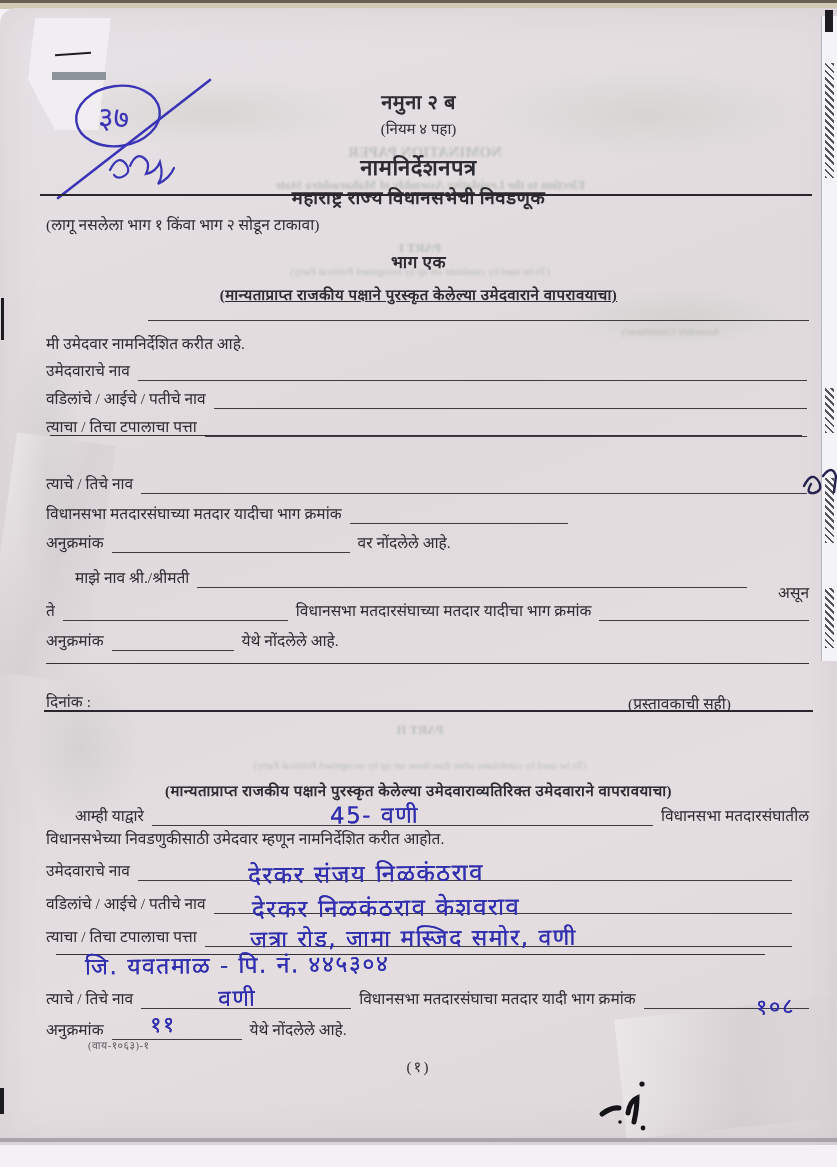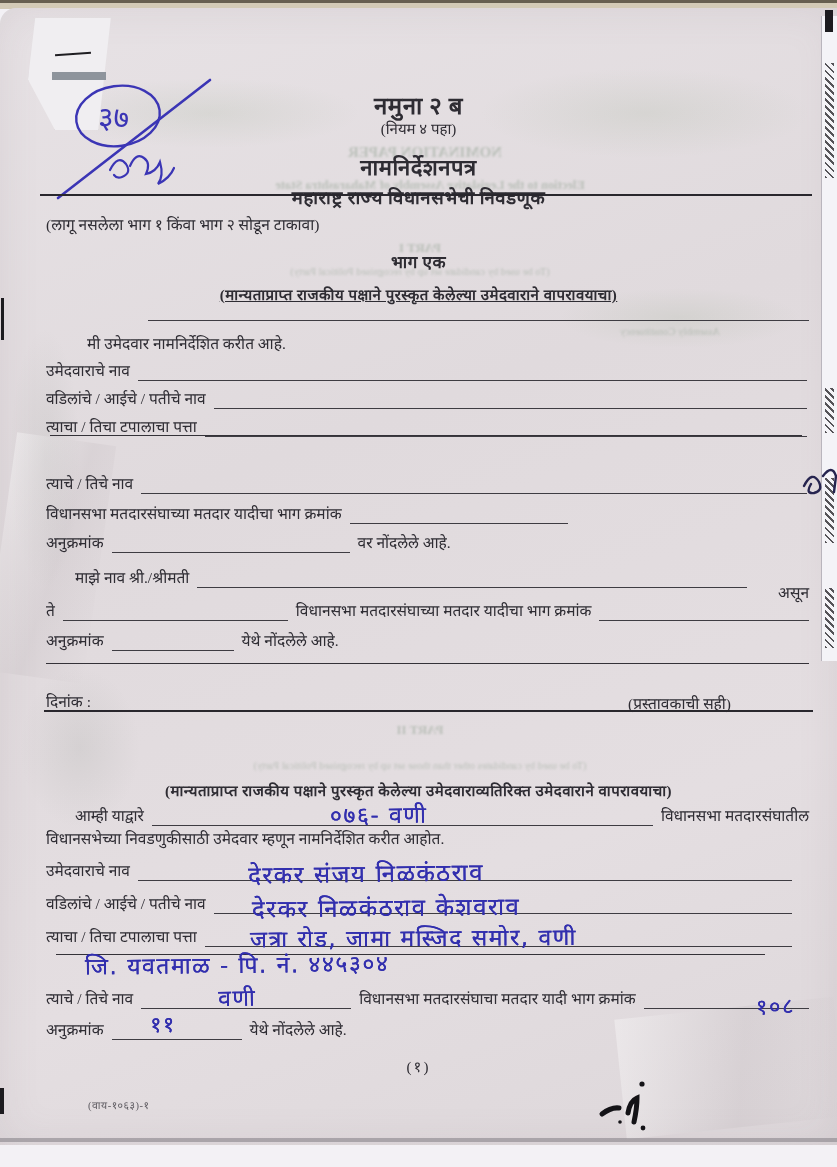--- a/index.html
+++ b/index.html
@@ -96,38 +96,38 @@
     <ellipse cx="66" cy="46" rx="42" ry="30" fill="none" stroke="#3b35b5" stroke-width="2.4" transform="rotate(-8 66 46)"></ellipse>
     <text x="46" y="58" font-size="30" fill="#3b35b5" font-family="'DejaVu Sans',sans-serif">३७</text>
     <path d="M6 128 L158 10" stroke="#3b35b5" stroke-width="2.6" fill="none" stroke-linecap="round"></path>
     <path d="M58 100 q8 -16 16 -6 q6 9 -4 13 q-5 2 -8 -2 M78 96 q6 -14 14 -8 q7 5 2 16 q10 -2 14 -12 q4 14 -2 22 q12 -6 16 -16" stroke="#3b35b5" stroke-width="2.2" fill="none" stroke-linecap="round"></path>
   </svg>
 
   <svg style="position:absolute;left:800px;top:452px;" width="37" height="44" viewBox="0 0 37 44">
     <path d="M4 26 q8 -16 15 -4 q4 9 -5 11 q-9 1 -3 -9 M23 16 q9 -12 13 0 l-2 16" stroke="#26244f" stroke-width="2.4" fill="none" stroke-linecap="round"></path>
   </svg>
 
-  <div class="center hd" style="top:80px;font-size:24px;">नमुना २ ब</div>
+  <div class="center hd" style="top:80px;font-size:20px;">नमुना २ ब</div>
   <div class="center" style="top:110px;font-size:15px;">(नियम ४ पहा)</div>
   <div class="center hd" style="top:176px;font-size:18.5px;">महाराष्ट्र राज्य विधानसभेची निवडणूक</div>
   <div class="center hd" style="top:143px;font-size:22px;">नामनिर्देशनपत्र</div>
 
   <div class="fullrule thick" style="left:40px;right:25px;top:186px;"></div>
 
   <div class="row" style="left:46px;top:207px;">
     <span class="lbl">(लागू नसलेला भाग १ किंवा भाग २ सोडून टाकावा)</span>
   </div>
 
   <div class="center hd" style="top:242px;font-size:17px;">भाग एक</div>
   <div class="center hd" style="top:276px;font-size:15px;text-decoration:underline;">(मान्यताप्राप्त राजकीय पक्षाने पुरस्कृत केलेल्या उमेदवाराने वापरावयाचा)</div>
 
   <div class="row" style="left:148px;right:28px;top:296px;">
     <div class="rule"></div>
   </div>
-  <div class="row" style="left:46px;top:326px;margin-left:41px;">
+  <div class="row" style="left:46px;top:326px;">
     <span class="lbl">मी उमेदवार नामनिर्देशित करीत आहे.</span>
   </div>
 
   <div class="row" style="left:46px;right:30px;top:353px;">
     <span class="lbl">उमेदवाराचे नाव</span>
     <div class="rule"></div>
   </div>
 
   <div class="row" style="left:46px;right:30px;top:381px;">
     <span class="lbl">वडिलांचे / आईचे / पतीचे नाव</span>
@@ -189,21 +189,21 @@
 
   <div class="fullrule thick" style="left:44px;right:24px;top:702px;"></div>
 
   <div class="center hd" style="top:772px;font-size:15px;">(मान्यताप्राप्त राजकीय पक्षाने पुरस्कृत केलेल्या उमेदवाराव्यतिरिक्त उमेदवाराने वापरावयाचा)</div>
 
   <div class="row" style="left:75px;right:28px;top:798px;">
     <span class="lbl">आम्ही याद्वारे</span>
     <div class="rule"></div>
     <span class="lbl">विधानसभा मतदारसंघातील</span>
   </div>
-  <div class="hw" style="left:330px;top:790px;font-size:23px;transform:rotate(-.5deg);">०७६- वणी</div>
+  <div class="hw" style="left:330px;top:790px;font-size:23px;transform:rotate(-.5deg);">45- वणी</div>
 
   <div class="row" style="left:46px;top:821px;">
     <span class="lbl">विधानसभेच्या निवडणुकीसाठी उमेदवार म्हणून नामनिर्देशित करीत आहोत.</span>
   </div>
 
   <div class="row" style="left:46px;right:45px;top:853px;">
     <span class="lbl">उमेदवाराचे नाव</span>
     <div class="rule"></div>
   </div>
   <div class="hw" style="left:248px;top:848px;font-size:24px;transform:rotate(-.8deg);">देरकर संजय निळकंठराव</div>
@@ -233,21 +233,21 @@
   <div class="hw" style="left:756px;top:982px;font-size:22px;transform:rotate(-2deg);">१०८</div>
 
   <div class="row" style="left:46px;top:1012px;">
     <span class="lbl">अनुक्रमांक</span>
     <div class="rule fixed" style="width:130px;"></div>
     <span class="lbl">येथे नोंदलेले आहे.</span>
   </div>
   <div class="hw" style="left:150px;top:1000px;font-size:22px;transform:rotate(-1deg);">११</div>
 
   <div class="center pgnum" style="top:1048px;">(१)</div>
-  <div class="printcode" style="left:88px;top:1090px;">(वाय-१०६३)-१</div>
+  <div class="printcode" style="left:88px;top:1030px;">(वाय-१०६३)-१</div>
 
   <svg style="position:absolute;left:598px;top:1072px;" width="70" height="55" viewBox="0 0 70 55">
     <path d="M4 34 q9 -7 17 -6" stroke="#141317" stroke-width="5" fill="none" stroke-linecap="round"></path>
     <path d="M30 33 q2 -12 9 -15 q0 10 -3 24" stroke="#141317" stroke-width="5" fill="none" stroke-linecap="round"></path>
     <circle cx="44" cy="4" r="2.6" fill="#141317"></circle>
     <circle cx="45" cy="48" r="2.4" fill="#141317"></circle>
     <circle cx="22" cy="42" r="1.8" fill="#141317"></circle>
   </svg>
 
 </div>

